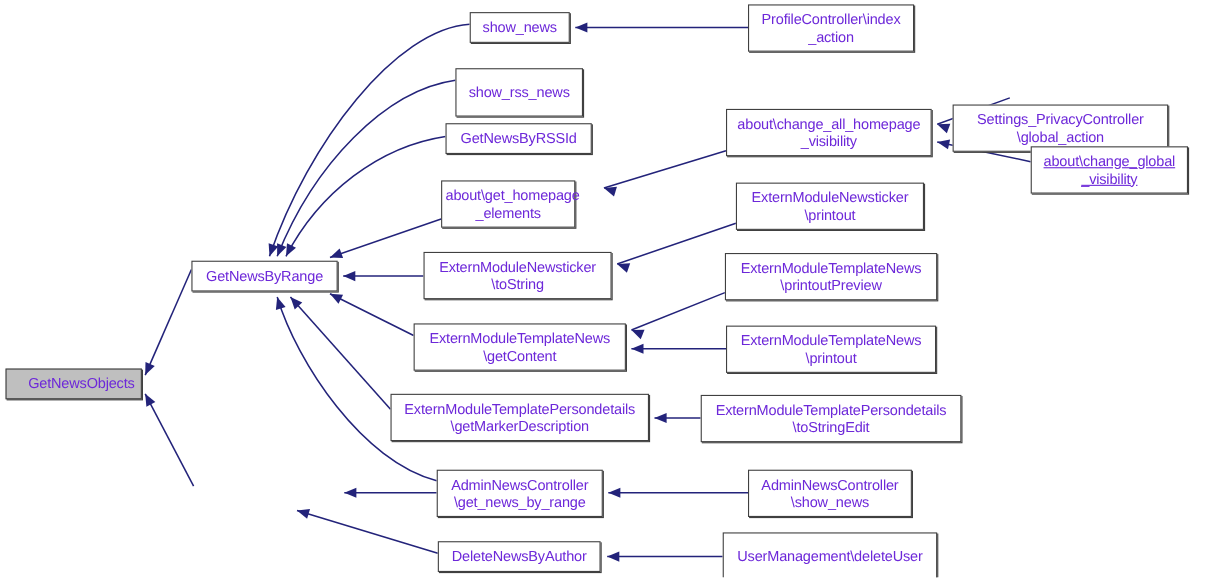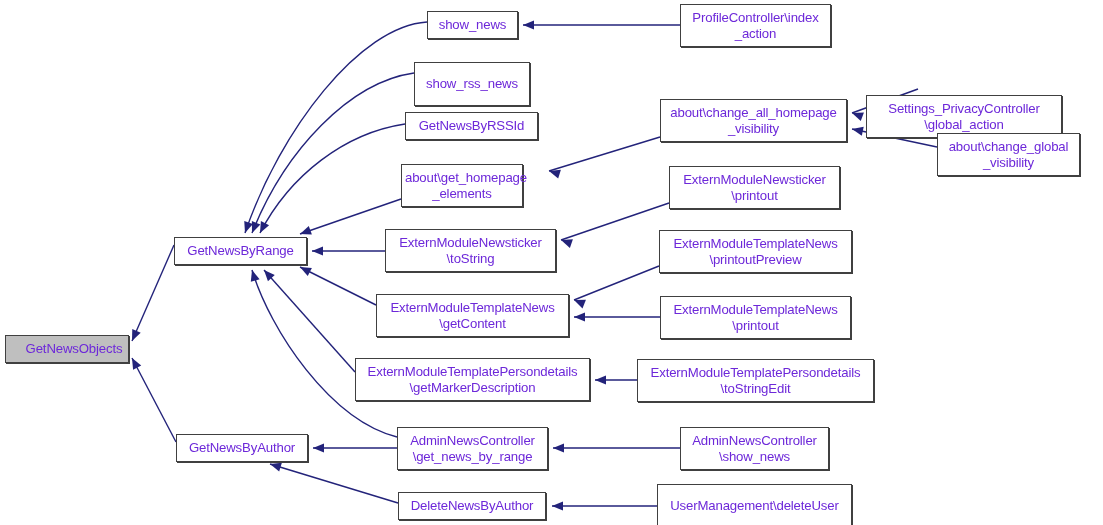--- a/index.html
+++ b/index.html
@@ -95,42 +95,41 @@
       <polygon points="574,317 585,312.4 585,321.6" fill="#23237a"></polygon>
       <path d="M 637,380 L 595,380" stroke="#23237a" stroke-width="1.4" fill="none"></path>
       <polygon points="595,380 606,375.4 606,384.6" fill="#23237a"></polygon>
       <path d="M 680,448 L 553,448" stroke="#23237a" stroke-width="1.4" fill="none"></path>
       <polygon points="553,448 564,443.4 564,452.6" fill="#23237a"></polygon>
       <path d="M 657,506 L 552,506" stroke="#23237a" stroke-width="1.4" fill="none"></path>
       <polygon points="552,506 563,501.4 563,510.6" fill="#23237a"></polygon>
     </svg>
 <div class="node highlight" style="left: 5px; top: 335px; width: 124px; height: 28px; border-color: rgb(64, 64, 64);"><span class="node-label">GetNewsObjects</span></div>
     <div class="node" style="left: 174px; top: 237px; width: 133px; height: 28px; border-color: rgb(64, 64, 64);"><span class="node-label">GetNewsByRange</span></div>
-    <div class="node" style="left: 176px; top: 434px; width: 132px; height: 28px; border-color: rgb(64, 64, 64);"><span class="node-label">GetNewsByAuthor</span></div>
     <div class="node" style="left: 427px; top: 11px; width: 91px; height: 28px; border-color: rgb(64, 64, 64);"><span class="node-label">show_news</span></div>
     <div class="node" style="left: 414px; top: 62px; width: 116px; height: 44px; border-color: rgb(64, 64, 64);"><span class="node-label">show_rss_news</span></div>
     <div class="node" style="left: 405px; top: 112px; width: 133px; height: 28px; border-color: rgb(64, 64, 64);"><span class="node-label">GetNewsByRSSId</span></div>
     <div class="node" style="left: 401px; top: 164px; width: 122px; height: 43px; border-color: rgb(64, 64, 64);"><span class="node-label">about\get_homepage
 _elements</span></div>
     <div class="node" style="left: 385px; top: 229px; width: 171px; height: 43px; border-color: rgb(64, 64, 64);"><span class="node-label">ExternModuleNewsticker
 \toString</span></div>
     <div class="node" style="left: 376px; top: 294px; width: 193px; height: 43px; border-color: rgb(64, 64, 64);"><span class="node-label">ExternModuleTemplateNews
 \getContent</span></div>
     <div class="node" style="left: 355px; top: 358px; width: 235px; height: 43px; border-color: rgb(64, 64, 64);"><span class="node-label">ExternModuleTemplatePersondetails
 \getMarkerDescription</span></div>
     <div class="node" style="left: 397px; top: 427px; width: 151px; height: 43px; border-color: rgb(64, 64, 64);"><span class="node-label">AdminNewsController
 \get_news_by_range</span></div>
     <div class="node" style="left: 398px; top: 492px; width: 148px; height: 28px; border-color: rgb(64, 64, 64);"><span class="node-label">DeleteNewsByAuthor</span></div>
     <div class="node" style="left: 680px; top: 4px; width: 151px; height: 43px; border-color: rgb(64, 64, 64);"><span class="node-label">ProfileController\index
 _action</span></div>
     <div class="node" style="left: 660px; top: 99px; width: 187px; height: 43px; border-color: rgb(64, 64, 64);"><span class="node-label">about\change_all_homepage
 _visibility</span></div>
     <div class="node" style="left: 866px; top: 68px; width: 196px; height: 43px; border-color: rgb(64, 64, 64); margin-top: 27px;"><span class="node-label">Settings_PrivacyController
 \global_action</span></div>
-    <div class="node" style="left: 937px; top: 133px; width: 143px; height: 43px; border-color: rgb(64, 64, 64);"><span class="node-label">about\change_global
+    <div class="node" style="left: 937px; top: 133px; width: 143px; height: 43px; border-color: rgb(64, 64, 64); text-decoration: underline;"><span class="node-label">about\change_global
 _visibility</span></div>
     <div class="node" style="left: 669px; top: 166px; width: 171px; height: 43px; border-color: rgb(64, 64, 64);"><span class="node-label">ExternModuleNewsticker
 \printout</span></div>
     <div class="node" style="left: 659px; top: 230px; width: 193px; height: 43px; border-color: rgb(64, 64, 64);"><span class="node-label">ExternModuleTemplateNews
 \printoutPreview</span></div>
     <div class="node" style="left: 660px; top: 296px; width: 191px; height: 43px; border-color: rgb(64, 64, 64);"><span class="node-label">ExternModuleTemplateNews
 \printout</span></div>
     <div class="node" style="left: 637px; top: 359px; width: 237px; height: 43px; border-color: rgb(64, 64, 64);"><span class="node-label">ExternModuleTemplatePersondetails
 \toStringEdit</span></div>
     <div class="node" style="left: 680px; top: 427px; width: 149px; height: 43px; border-color: rgb(64, 64, 64);"><span class="node-label">AdminNewsController

